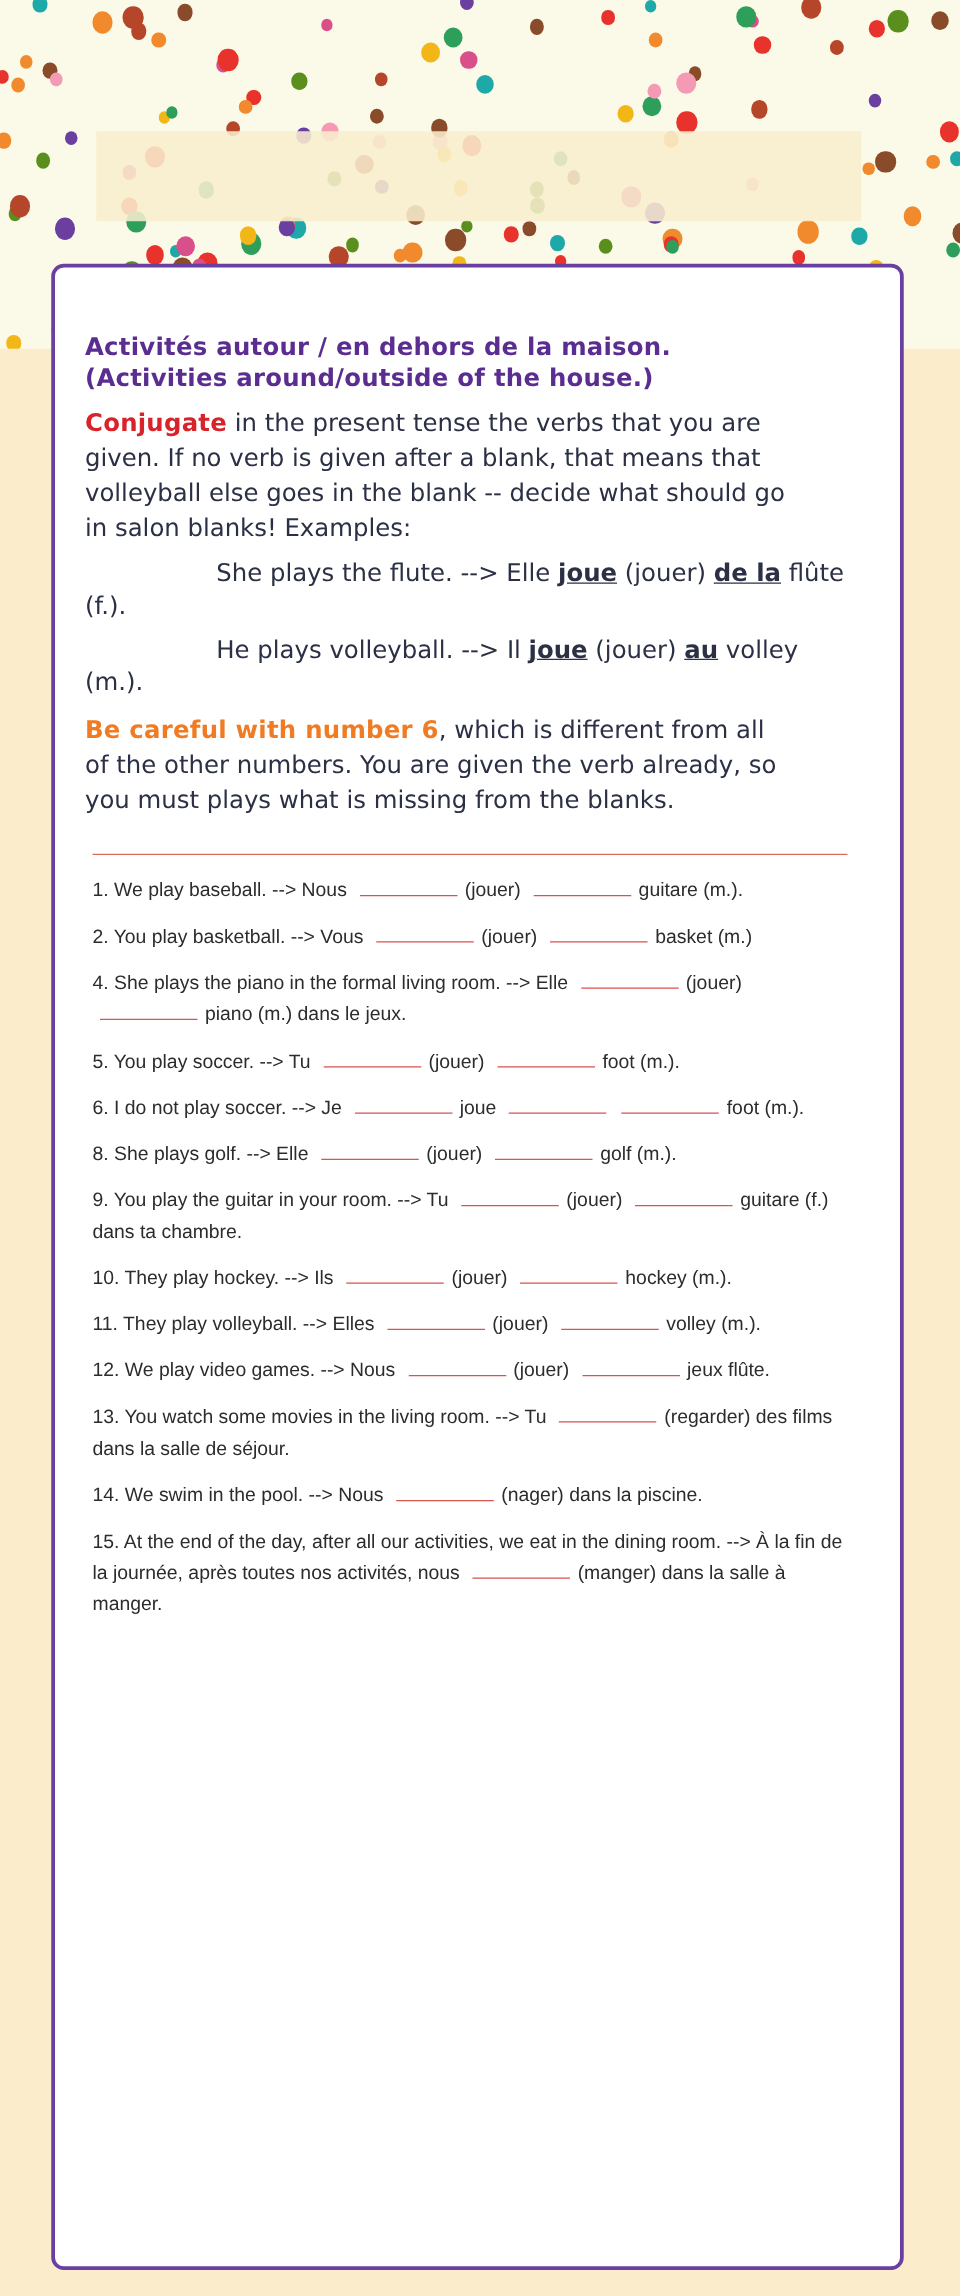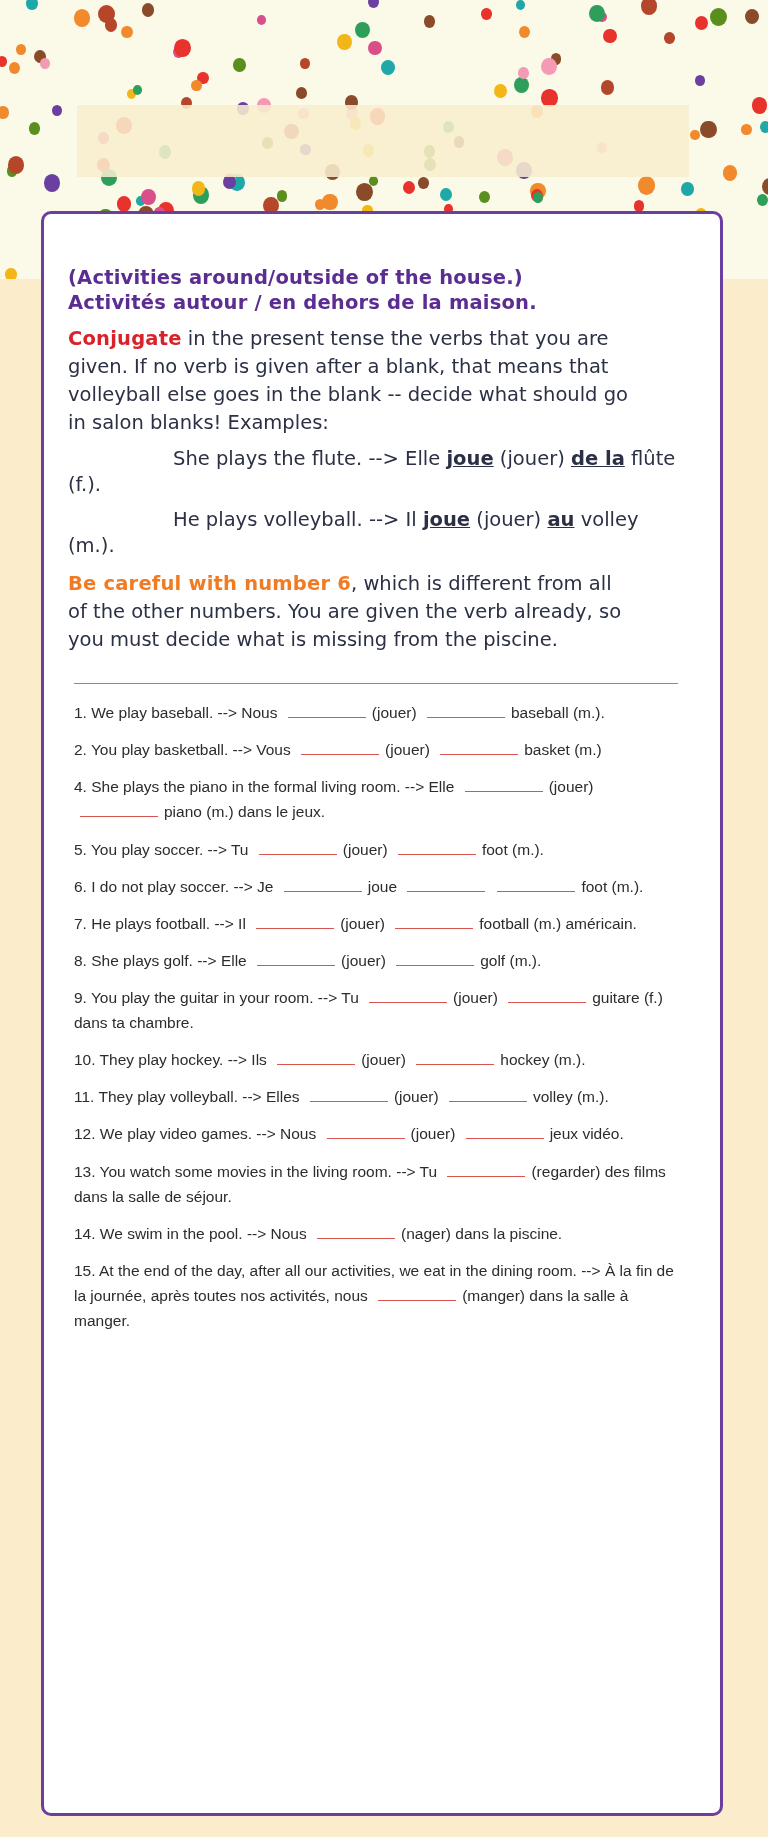--- a/index.html
+++ b/index.html
@@ -272,22 +272,22 @@
         <div class="dot" style="width: 9.65407px; height: 10.4264px; left: 40.4092px; top: 58.4891px; background: rgb(244, 154, 180);"></div>
         <div class="dot" style="width: 13.5638px; height: 14.6489px; left: 222.572px; top: 174.55px; background: rgb(107, 63, 160);"></div>
       </div>
     <div class="title-plate"></div>
   </div>
 
   <div class="card">
     <div class="card-inner">
 
       <div>
+        <div class="bubble purple">Activités autour / en dehors de la maison.</div>
         <div class="bubble purple">(Activities around/outside of the house.)</div>
-        <div class="bubble purple">Activités autour / en dehors de la maison.</div>
 
         <div class="intro">
           <p>
             <span class="bubble red">Conjugate</span><span> in the present tense the verbs that you are</span>
           </p>
           <p>given. If no verb is given after a blank, that means that</p>
           <p>volleyball else goes in the blank -- decide what should go</p>
           <p>in salon blanks! Examples:</p>
         </div>
 
@@ -297,38 +297,37 @@
 
         <div class="example">
           <span class="ind"></span><span>He plays volleyball. --&gt; Il </span><span class="ans">joue</span><span> (jouer) </span><span class="ans">au</span><span> volley (m.).</span>
         </div>
 
         <div class="intro warn">
           <p>
             <span class="bubble orange">Be careful with number 6</span><span>, which is different from all</span>
           </p>
           <p>of the other numbers. You are given the verb already, so</p>
-          <p>you must decide what is missing from the piscine.</p>
+          <p>you must plays what is missing from the blanks.</p>
         </div>
       </div>
 
       <div class="divider"></div>
 
       <div class="qlist" id="qlist">
-          <div class="q"><span>1. We play baseball. --&gt; Nous</span> <span class="blank b-md"></span><span>(jouer)</span> <span class="blank b-md"></span><span>baseball (m.).</span> </div>
+          <div class="q"><span>1. We play baseball. --&gt; Nous</span> <span class="blank b-md"></span><span>(jouer)</span> <span class="blank b-md"></span><span>guitare (m.).</span> </div>
           <div class="q"><span>2. You play basketball. --&gt; Vous</span> <span class="blank b-md"></span><span>(jouer)</span> <span class="blank b-md"></span><span>basket (m.)</span> </div>
           <div class="q"><span>4. She plays the piano in the formal living room. --&gt; Elle</span> <span class="blank b-md"></span><span>(jouer)</span> <span class="blank b-md"></span><span>piano (m.) dans le jeux.</span> </div>
           <div class="q"><span>5. You play soccer. --&gt; Tu</span> <span class="blank b-md"></span><span>(jouer)</span> <span class="blank b-md"></span><span>foot (m.).</span> </div>
           <div class="q"><span>6. I do not play soccer. --&gt; Je</span> <span class="blank b-md"></span><span>joue</span> <span class="blank b-md"></span><span class="blank b-md"></span><span>foot (m.).</span> </div>
-          <div class="q"><span>7. He plays football. --&gt; Il</span> <span class="blank b-md"></span><span>(jouer)</span> <span class="blank b-md"></span><span>football (m.) américain.</span> </div>
           <div class="q"><span>8. She plays golf. --&gt; Elle</span> <span class="blank b-md"></span><span>(jouer)</span> <span class="blank b-md"></span><span>golf (m.).</span> </div>
           <div class="q"><span>9. You play the guitar in your room. --&gt; Tu</span> <span class="blank b-md"></span><span>(jouer)</span> <span class="blank b-md"></span><span>guitare (f.) dans ta chambre.</span> </div>
           <div class="q"><span>10. They play hockey. --&gt; Ils</span> <span class="blank b-md"></span><span>(jouer)</span> <span class="blank b-md"></span><span>hockey (m.).</span> </div>
           <div class="q"><span>11. They play volleyball. --&gt; Elles</span> <span class="blank b-md"></span><span>(jouer)</span> <span class="blank b-md"></span><span>volley (m.).</span> </div>
-          <div class="q"><span>12. We play video games. --&gt; Nous</span> <span class="blank b-md"></span><span>(jouer)</span> <span class="blank b-md"></span><span>jeux vidéo.</span> </div>
+          <div class="q"><span>12. We play video games. --&gt; Nous</span> <span class="blank b-md"></span><span>(jouer)</span> <span class="blank b-md"></span><span>jeux flûte.</span> </div>
           <div class="q"><span>13. You watch some movies in the living room. --&gt; Tu</span> <span class="blank b-md"></span><span>(regarder) des films dans la salle de séjour.</span> </div>
           <div class="q"><span>14. We swim in the pool. --&gt; Nous</span> <span class="blank b-md"></span><span>(nager) dans la piscine.</span> </div>
           <div class="q"><span>15. At the end of the day, after all our activities, we eat in the dining room. --&gt; À la fin de la journée, après toutes nos activités, nous</span> <span class="blank b-md"></span><span>(manger) dans la salle à manger.</span> </div>
         </div>
 
     </div>
   </div>
 </div>
 
 </body></html>

